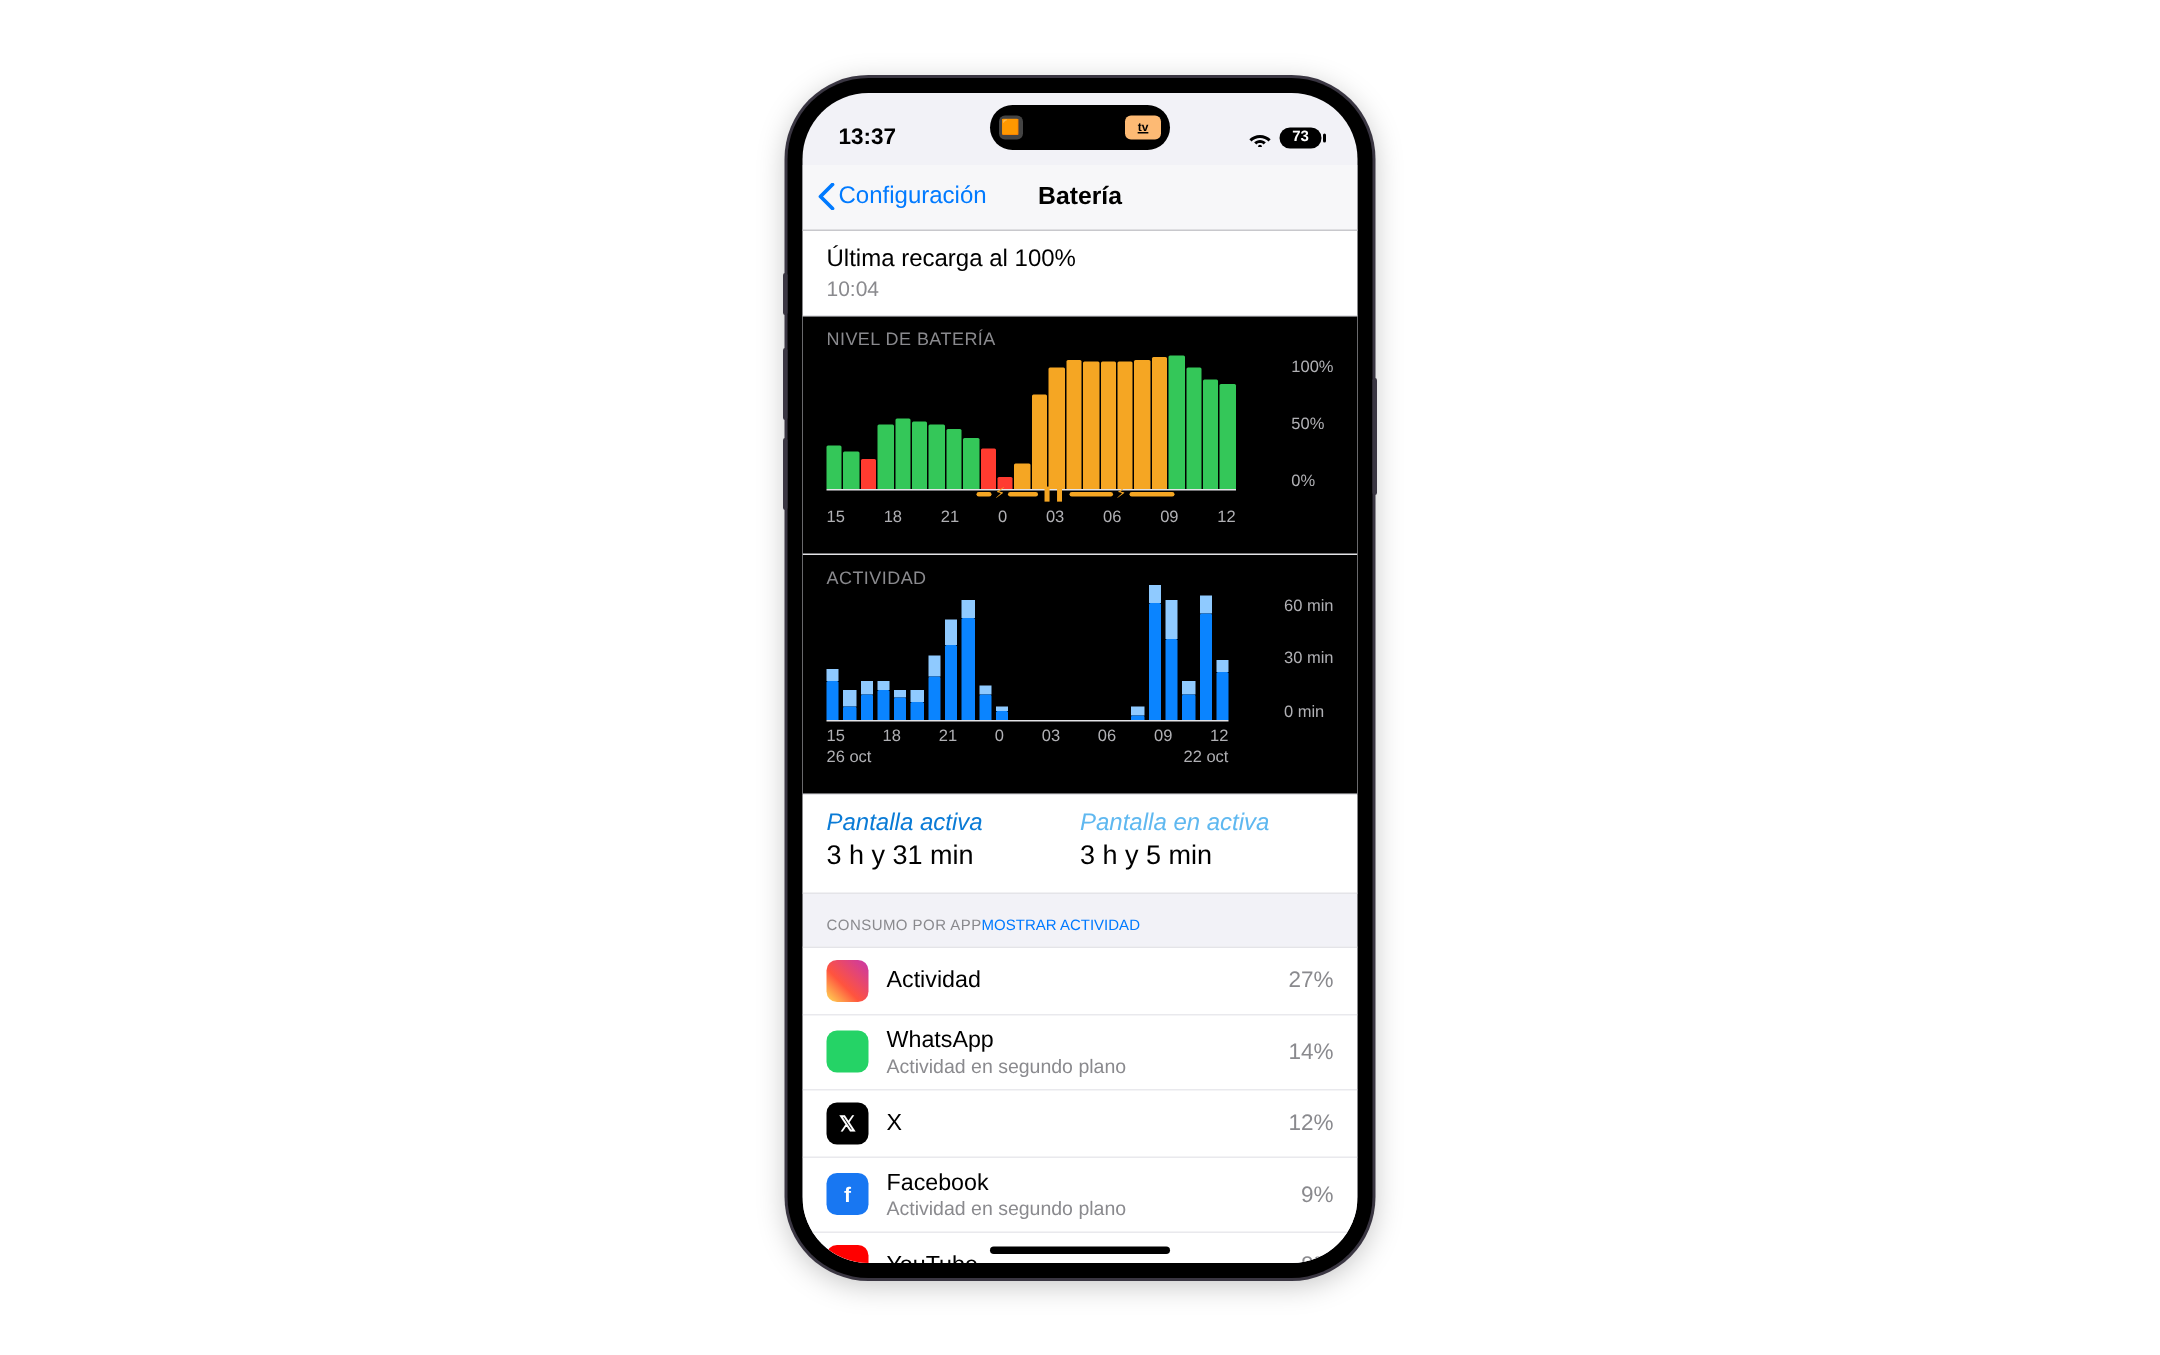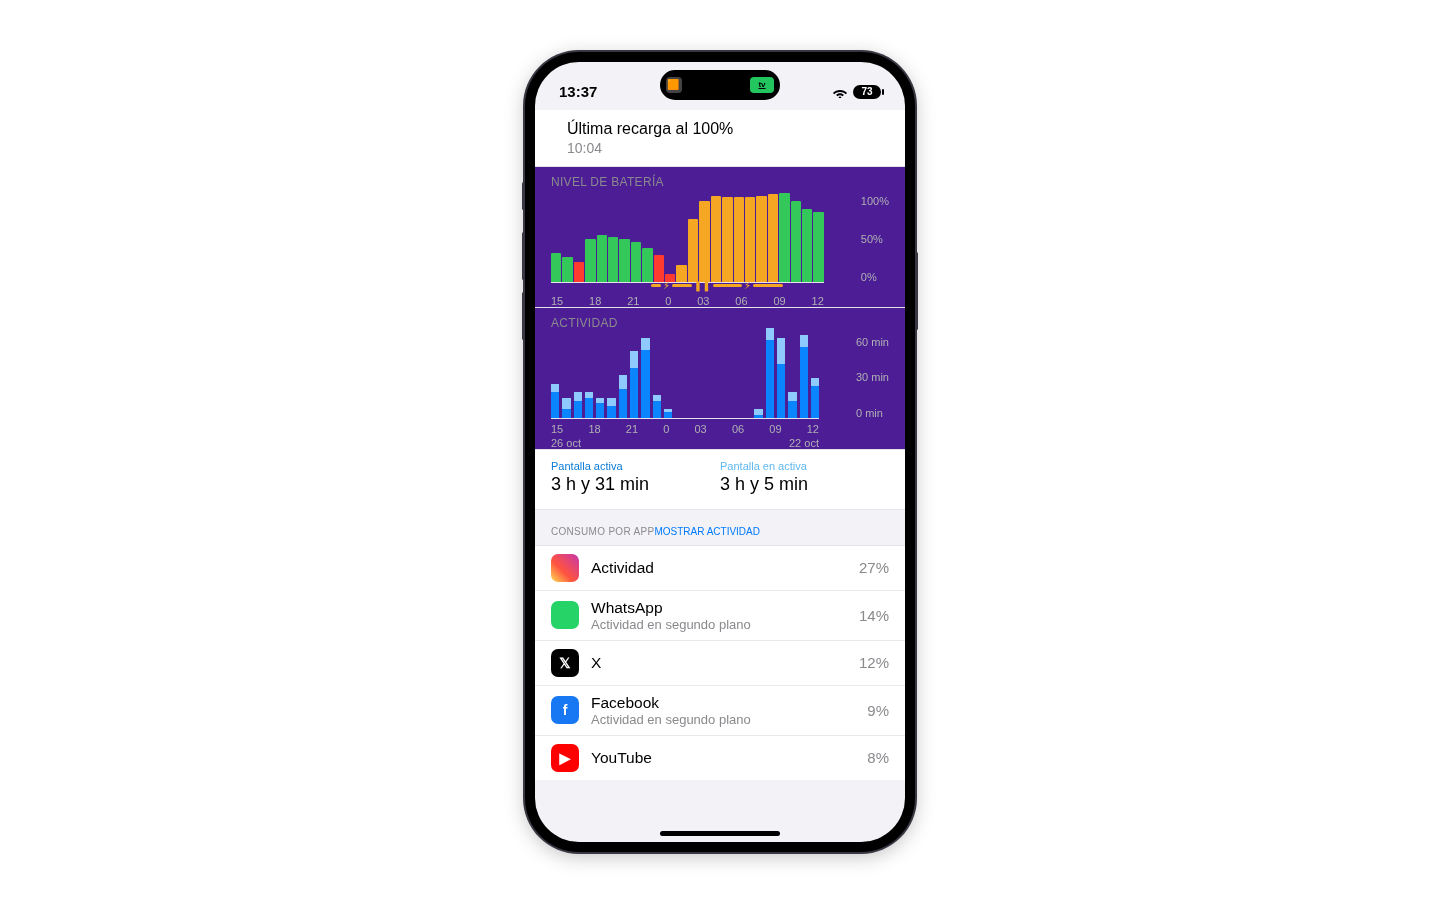--- a/index.html
+++ b/index.html
@@ -33,44 +33,44 @@
     background: #f2f2f7;
     overflow: hidden;
     position: relative;
   }
   .island {
     position:absolute; top:8px; left:50%; transform:translateX(-50%);
     width:120px; height:30px; background:#000; border-radius:16px; z-index:50;
     display:flex; align-items:center; justify-content:space-between; padding:0 6px;
   }
   .island .di-left { width:16px;height:16px;border-radius:4px;background:#444;display:flex;align-items:center;justify-content:center;font-size:10px;}
-  .island .di-right{ width:24px;height:16px;border-radius:4px;background:#22c55e;color:#000;font-size:8px;font-weight:700;display:flex;align-items:center;justify-content:center;text-decoration:underline;}
+  .island .di-right{ width:24px;height:16px;border-radius:4px;background:#fdba74;color:#000;font-size:8px;font-weight:700;display:flex;align-items:center;justify-content:center;text-decoration:underline;}
   .statusbar {
     height: 48px; display:flex; align-items:center; justify-content:space-between;
     padding: 12px 24px 0; font-size:15px; font-weight:600; color:#000;
   }
   .status-icons{ display:flex; align-items:center; gap:5px; }
   .wifi-icon{ width:16px;height:12px; }
   .batt-pill{
     display:inline-flex; align-items:center; justify-content:center;
     width:28px;height:14px;border-radius:7px;background:#000;color:#fff;
     font-size:10px;font-weight:700;position:relative;
   }
   .batt-pill::after{content:"";position:absolute;right:-3px;top:4px;width:2px;height:6px;background:#000;border-radius:1px;}
   .navbar {
     height:44px; border-bottom:.5px solid #c8c8cc; background:#f7f7f9;
     display:flex; align-items:center; position:relative; padding:0 10px;
   }
   .nav-back{ display:flex;align-items:center;color:#007aff;font-size:16px;gap:2px;}
   .nav-title{ position:absolute;left:50%;transform:translateX(-50%);font-weight:600;font-size:16.5px;}
   .content{ height:calc(100% - 92px); overflow:hidden; }
-  .section-white{ background:#fff; border-bottom:.5px solid #e4e4e8; padding:10px 32px;}
+  .section-white{ background:#fff; border-bottom:.5px solid #e4e4e8; padding:10px 16px;}
   .last-charge .title{ font-size:16px; color:#000;}
   .last-charge .time{ font-size:14px; color:#8a8a8e; margin-top:2px;}
-  .chart-block{ background:#4c1d95; border-bottom:.5px solid #e4e4e8; padding:8px 16px 0;}
+  .chart-block{ background:#000000; border-bottom:.5px solid #e4e4e8; padding:8px 16px 18px;}
   .chart-label{ font-size:12px; color:#8a8a8e; letter-spacing:.3px; margin-bottom:4px;}
   .chart-wrap{ display:flex; gap:6px;}
   .chart-area{ flex:1; }
   .y-axis{ display:flex;flex-direction:column;justify-content:space-between;font-size:11px;color:#b0b0b4; text-align:left; padding-top:2px;margin-left:31px;}
   .bars{ display:flex; align-items:flex-end; height:90px; gap:1px; border-bottom:1px solid #e4e4e8; padding-bottom:0;}
   .bar{ flex:1; border-radius:1px 1px 0 0;}
   .x-ticks{ display:flex; justify-content:space-between; font-size:11px; color:#b0b0b4; margin-top:4px;}
   .x-dates{ display:flex; justify-content:space-between; font-size:11px; color:#b0b0b4; margin-top:2px;}
   .x-dates span:first-child{ margin-left:0;}
   .x-dates span:last-child{ margin-left:30%;}
@@ -78,21 +78,21 @@
   .charge-seg{ height:3px; background:#f5a623; border-radius:2px;}
   .bolt{ color:#f5a623; font-size:10px; line-height:1;}
 
   .activity-bars{ display:flex; align-items:flex-end; height:85px; gap:3px; border-bottom:1px solid #e4e4e8;}
   .abar{ flex:1; display:flex; flex-direction:column; justify-content:flex-end;}
   .abar .on{ background:#0a84ff; border-radius:1px 1px 0 0;}
   .abar .off{ background:#8fcaff;}
 
   .screen-times{ background:#fff; display:flex; padding:10px 16px 14px; border-bottom:.5px solid #e4e4e8;}
   .st-col{ flex:1;}
-  .st-label{ font-size:11px; }
+  .st-label{ font-size:16px;font-style:italic; }
   .st-active{ color:#0a7bd6;}
   .st-idle{ color:#5fb8f0;}
   .st-val{ font-size:18px; color:#000; margin-top:2px;}
 
   .list-header{ display:flex; justify-content:flex-start; align-items:center; padding:16px 16px 8px; font-size:10px;}
   .list-header .lh-left{ color:#8a8a8e; letter-spacing:.3px;}
   .list-header .lh-right{ color:#007aff; font-weight:500;}
   .app-row{ background:#fff; display:flex; align-items:center; padding:8px 16px; border-top:.5px solid #e9e9ed;}
   .app-row:first-of-type{ border-top:.5px solid #e4e4e8;}
   .app-icon{ width:28px;height:28px;border-radius:7px;margin-right:12px;flex-shrink:0;display:flex;align-items:center;justify-content:center;color:#fff;font-weight:700;font-size:14px;}
@@ -125,20 +125,29 @@
     <div class="statusbar">
       <span>13:37</span>
       <div class="status-icons">
         <svg class="wifi-icon" viewBox="0 0 16 12">
             <path d="M8 10.5a1.3 1.3 0 100 2.6 1.3 1.3 0 000-2.6zm0-3.2c-1.5 0-2.9.6-3.9 1.6l1.4 1.4c.7-.7 1.6-1 2.5-1s1.8.3 2.5 1l1.4-1.4c-1-1-2.4-1.6-3.9-1.6zm0-3.3c-2.8 0-5.3 1.1-7.1 2.9L2.3 8.3C3.8 6.8 5.8 6 8 6s4.2.8 5.7 2.3l1.4-1.4C13.3 5.1 10.8 4 8 4z" fill="#000"></path>
           </svg>
         <span class="batt-pill">73</span>
       </div>
     </div>
 
+    <div class="navbar">
+      <div class="nav-back">
+        <svg width="12" height="18" viewBox="0 0 12 18">
+            <path d="M10 1L2 9l8 8" stroke="#007aff" stroke-width="2.5" fill="none" stroke-linecap="round" stroke-linejoin="round"></path>
+          </svg>
+        <span>Configuración</span>
+      </div>
+      <span class="nav-title">Batería</span>
+    </div>
 
     <div class="content">
 
       <div class="section-white last-charge">
         <div class="title">Última recarga al 100%</div>
         <div class="time">10:04</div>
       </div>
 
       <div class="chart-block">
         <div class="chart-label">NIVEL DE BATERÍA</div>

